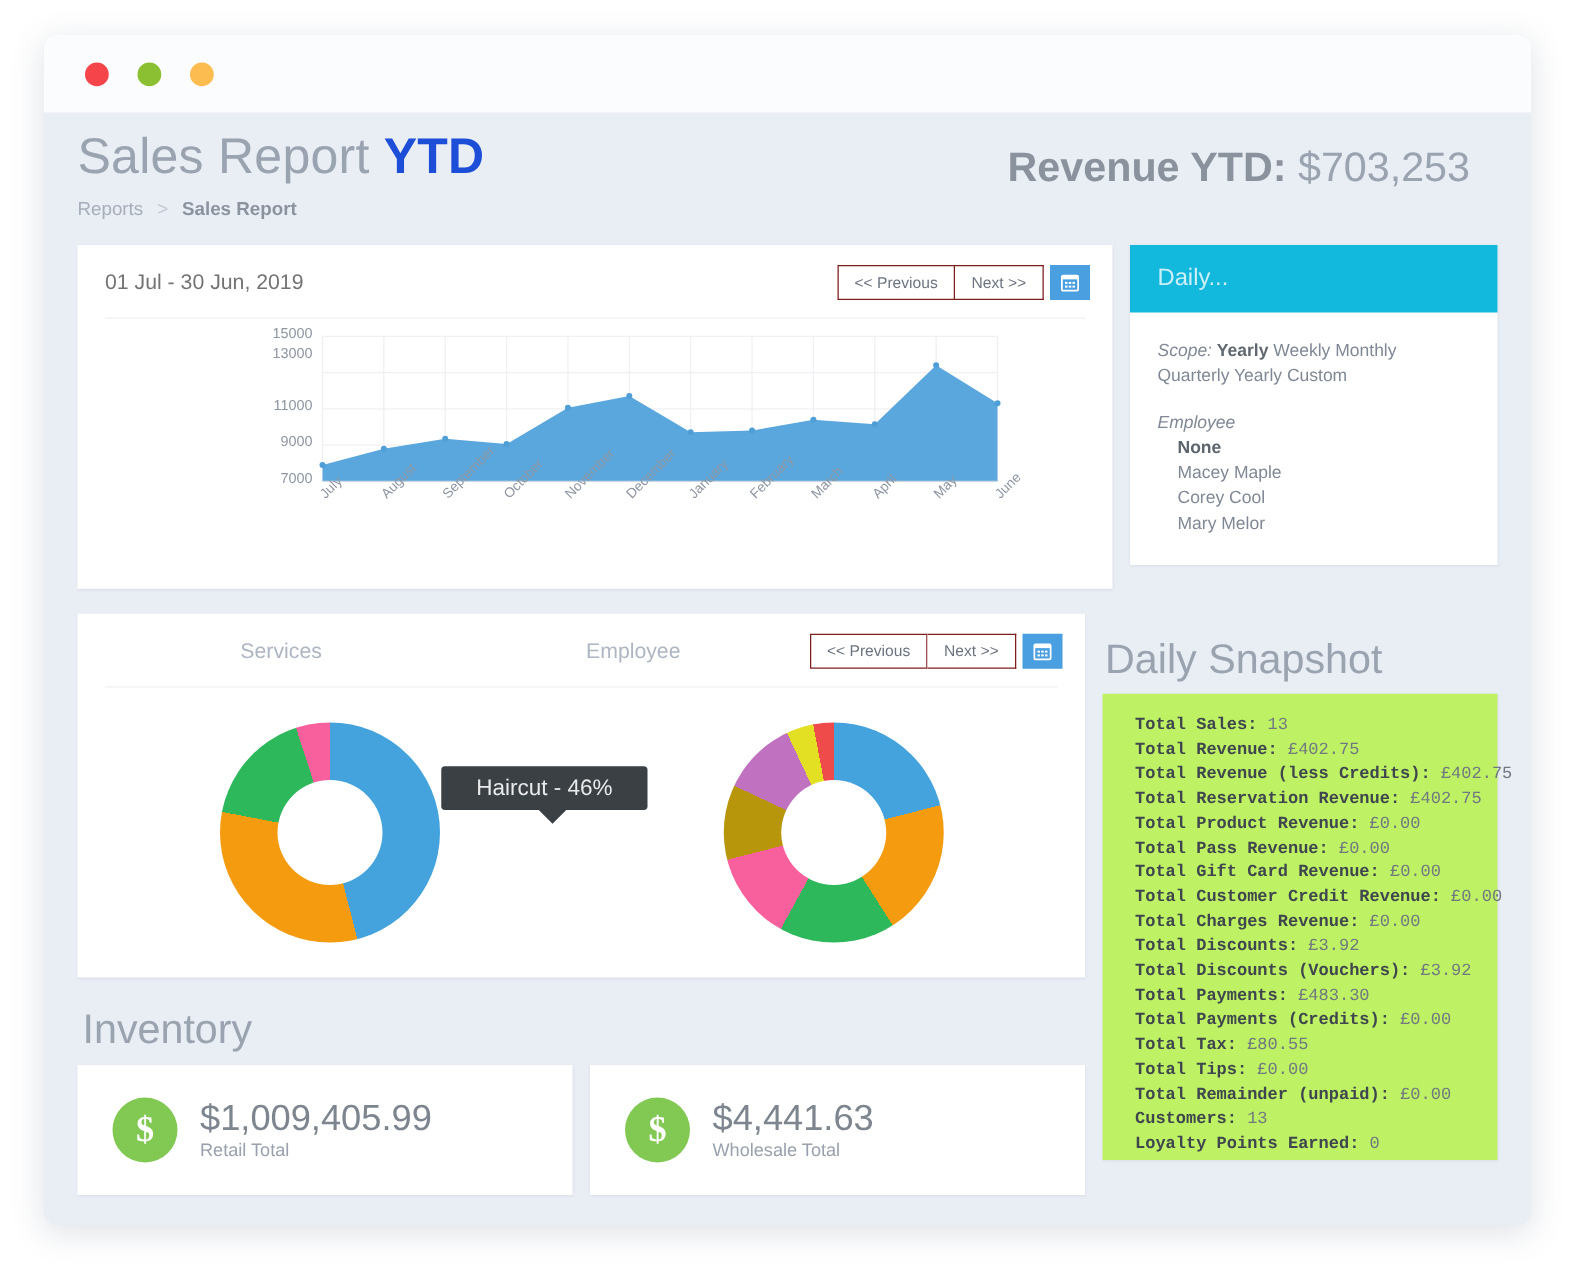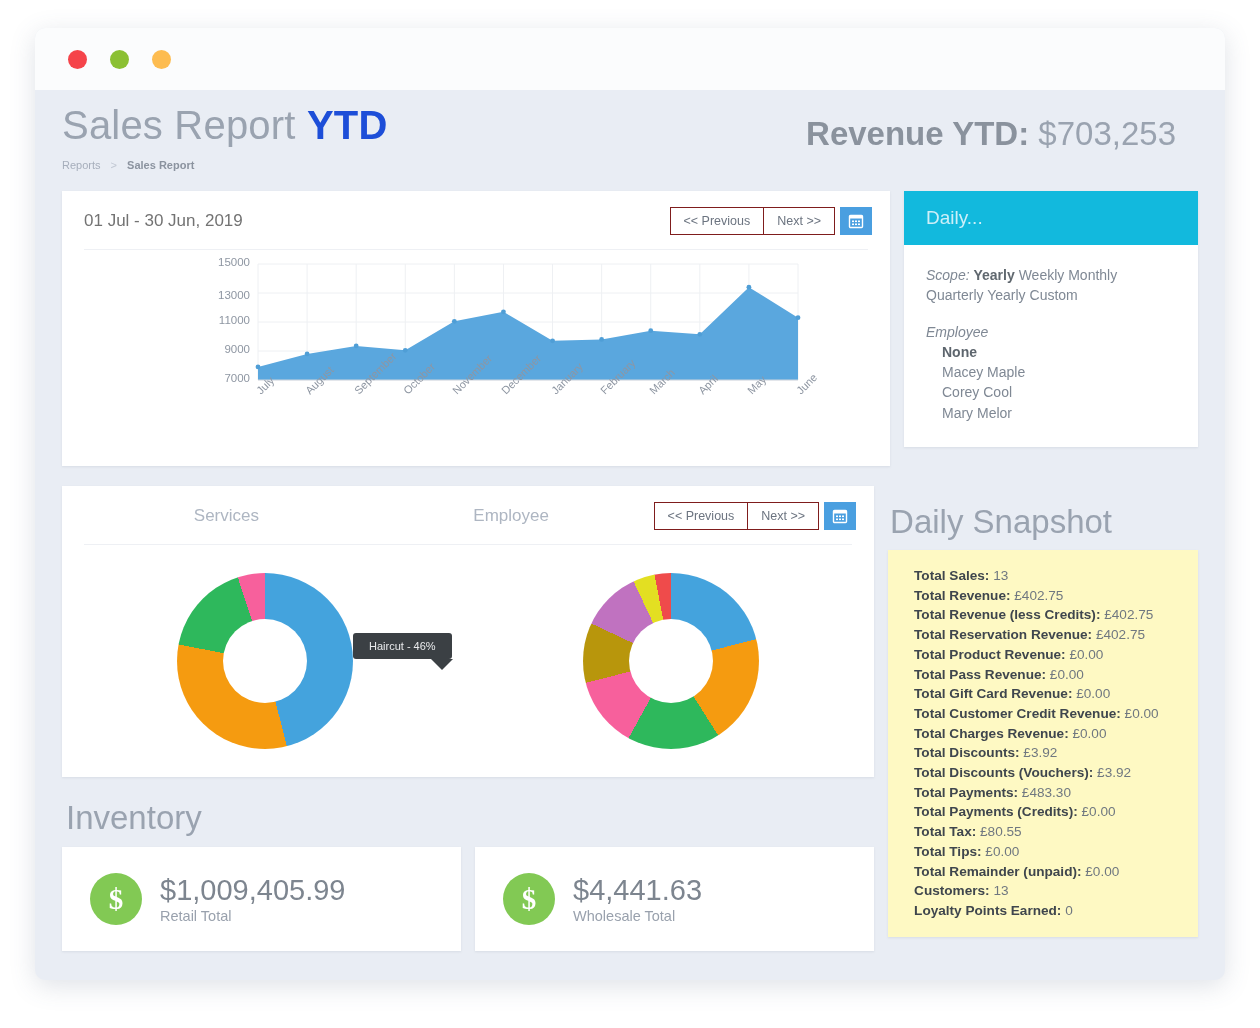--- a/index.html
+++ b/index.html
@@ -23,21 +23,21 @@
   .dot.green{background:#8bc033;}
   .dot.amber{background:#fdbc50;}
 
   .content{position:relative;padding:0 27px;box-sizing:border-box;height:890px;}
 
   .pagehead{display:flex;align-items:flex-start;justify-content:space-between;padding-top:13px;}
   .page-title{font-size:40px;color:#9aa3b0;font-weight:300;letter-spacing:.2px;line-height:1.1;}
   .page-title b{color:#1d4ed8;font-weight:700;}
   .revenue{font-size:33px;color:#9aa3b0;font-weight:300;padding-top:12px;padding-right:22px;}
   .revenue b{color:#8a929d;font-weight:700;}
-  .breadcrumb{font-size:11px;color:#a6aebb;margin-top:12px;}
+  .breadcrumb{font-size:15px;color:#a6aebb;margin-top:12px;}
   .breadcrumb .sep{margin:0 7px;color:#c0c7d2;}
   .breadcrumb b{color:#8b939f;font-weight:700;}
 
   .row{display:flex;gap:14px;margin-top:20px;align-items:flex-start;}
   .card{background:#fff;box-shadow:0 1px 2px rgba(130,140,160,.16);}
 
   .left-col{width:828px;}
   .right-col{width:316px;}
 
   .panel-head{display:flex;align-items:center;padding:16px 18px 0 22px;}
@@ -65,22 +65,22 @@
   }
 
   
   .donuts{display:flex;height:232px;align-items:center;justify-content:space-around;position:relative;}
   .donut{position:relative;width:176px;height:176px;border-radius:50%;}
   .donut::after{
     content:"";position:absolute;left:50%;top:50%;width:84px;height:84px;
     margin:-42px 0 0 -42px;background:#fff;border-radius:50%;
   }
   .tooltip{
-    position:absolute;left:318px;top:605px;background:#3b4044;color:#e9eaec;
-    font-size:11px;padding:7px 16px;border-radius:3px;white-space:nowrap;
+    position:absolute;left:318px;top:585px;background:#3b4044;color:#e9eaec;
+    font-size:18px;padding:7px 28px;border-radius:3px;white-space:nowrap;
   }
   .tooltip::after{
     content:"";position:absolute;left:78px;top:100%;
     border:11px solid transparent;border-top-color:#3b4044;border-bottom:none;
   }
 
   .section-title{font-size:33px;color:#9aa3b0;font-weight:300;margin:22px 0 10px 4px;}
   .inv-row{display:flex;gap:14px;}
   .inv-card{flex:1;background:#fff;box-shadow:0 1px 2px rgba(130,140,160,.16);
     display:flex;align-items:center;padding:26px 0 26px 28px;box-sizing:border-box;}
@@ -96,21 +96,21 @@
   .filter-head{background:#12b9dd;color:#cdeff8;font-size:19px;padding:16px 22px;font-weight:300;}
   .filter-body{padding:20px 22px 24px 22px;font-size:14px;color:#7f8894;line-height:1.45;}
   .filter-body i{font-style:italic;}
   .filter-body b{color:#60686f;font-weight:700;}
   .scope-opt{cursor:default;}
   .emp-list{margin-top:16px;}
   .emp-list .emp{padding-left:16px;}
   .emp-list .emp.sel{font-weight:700;color:#5d656d;}
 
   .snap-title{font-size:33px;color:#9aa3b0;font-weight:300;margin:17px 0 9px 2px;}
-  .snap-card{background:#fef9c3;box-shadow:0 1px 2px rgba(130,140,160,.16);padding:16px 14px 16px 26px;}
+  .snap-card{background:#bef264;box-shadow:0 1px 2px rgba(130,140,160,.16);padding:16px 14px 2px 26px;font-family:Liberation Mono, monospace;}
   .snap-row{font-size:13.6px;color:#707880;line-height:19.7px;white-space:nowrap;}
   .snap-row b{color:#3f464d;font-weight:700;}
 </style>
 </head>
 <body>
 
 <div class="window">
 
   <div class="titlebar">
     <div class="dot red"></div>
@@ -188,21 +188,21 @@
                 <circle cx="588.7272727272727" cy="80.7" r="2.4" fill="#4f9ed6"></circle>
                 <circle cx="637.8181818181818" cy="84.325" r="2.4" fill="#4f9ed6"></circle>
                 <circle cx="686.909090909091" cy="37.2" r="2.4" fill="#4f9ed6"></circle>
                 <circle cx="736" cy="67.65" r="2.4" fill="#4f9ed6"></circle>
                 <line x1="196" x2="736" y1="130" y2="130" stroke="#cfd5dd" stroke-width="1"></line>
               </svg>
             <div id="areaLabels">
                 <div class="ylabel" style="left: 140px; top: 122px;">7000</div>
                 <div class="ylabel" style="left: 140px; top: 93px;">9000</div>
                 <div class="ylabel" style="left: 140px; top: 64px;">11000</div>
-                <div class="ylabel" style="left: 140px; top: 39px;">13000</div>
+                <div class="ylabel" style="left: 140px; top: 22px;">13000</div>
                 <div class="ylabel" style="left: 140px; top: 6px;">15000</div>
                 <div class="xlabel" style="left: 192px; top: 138px;">July</div>
                 <div class="xlabel" style="left: 241.091px; top: 138px;">August</div>
                 <div class="xlabel" style="left: 290.182px; top: 138px;">September</div>
                 <div class="xlabel" style="left: 339.273px; top: 138px;">October</div>
                 <div class="xlabel" style="left: 388.364px; top: 138px;">November</div>
                 <div class="xlabel" style="left: 437.455px; top: 138px;">December</div>
                 <div class="xlabel" style="left: 486.545px; top: 138px;">January</div>
                 <div class="xlabel" style="left: 535.636px; top: 138px;">February</div>
                 <div class="xlabel" style="left: 584.727px; top: 138px;">March</div>

